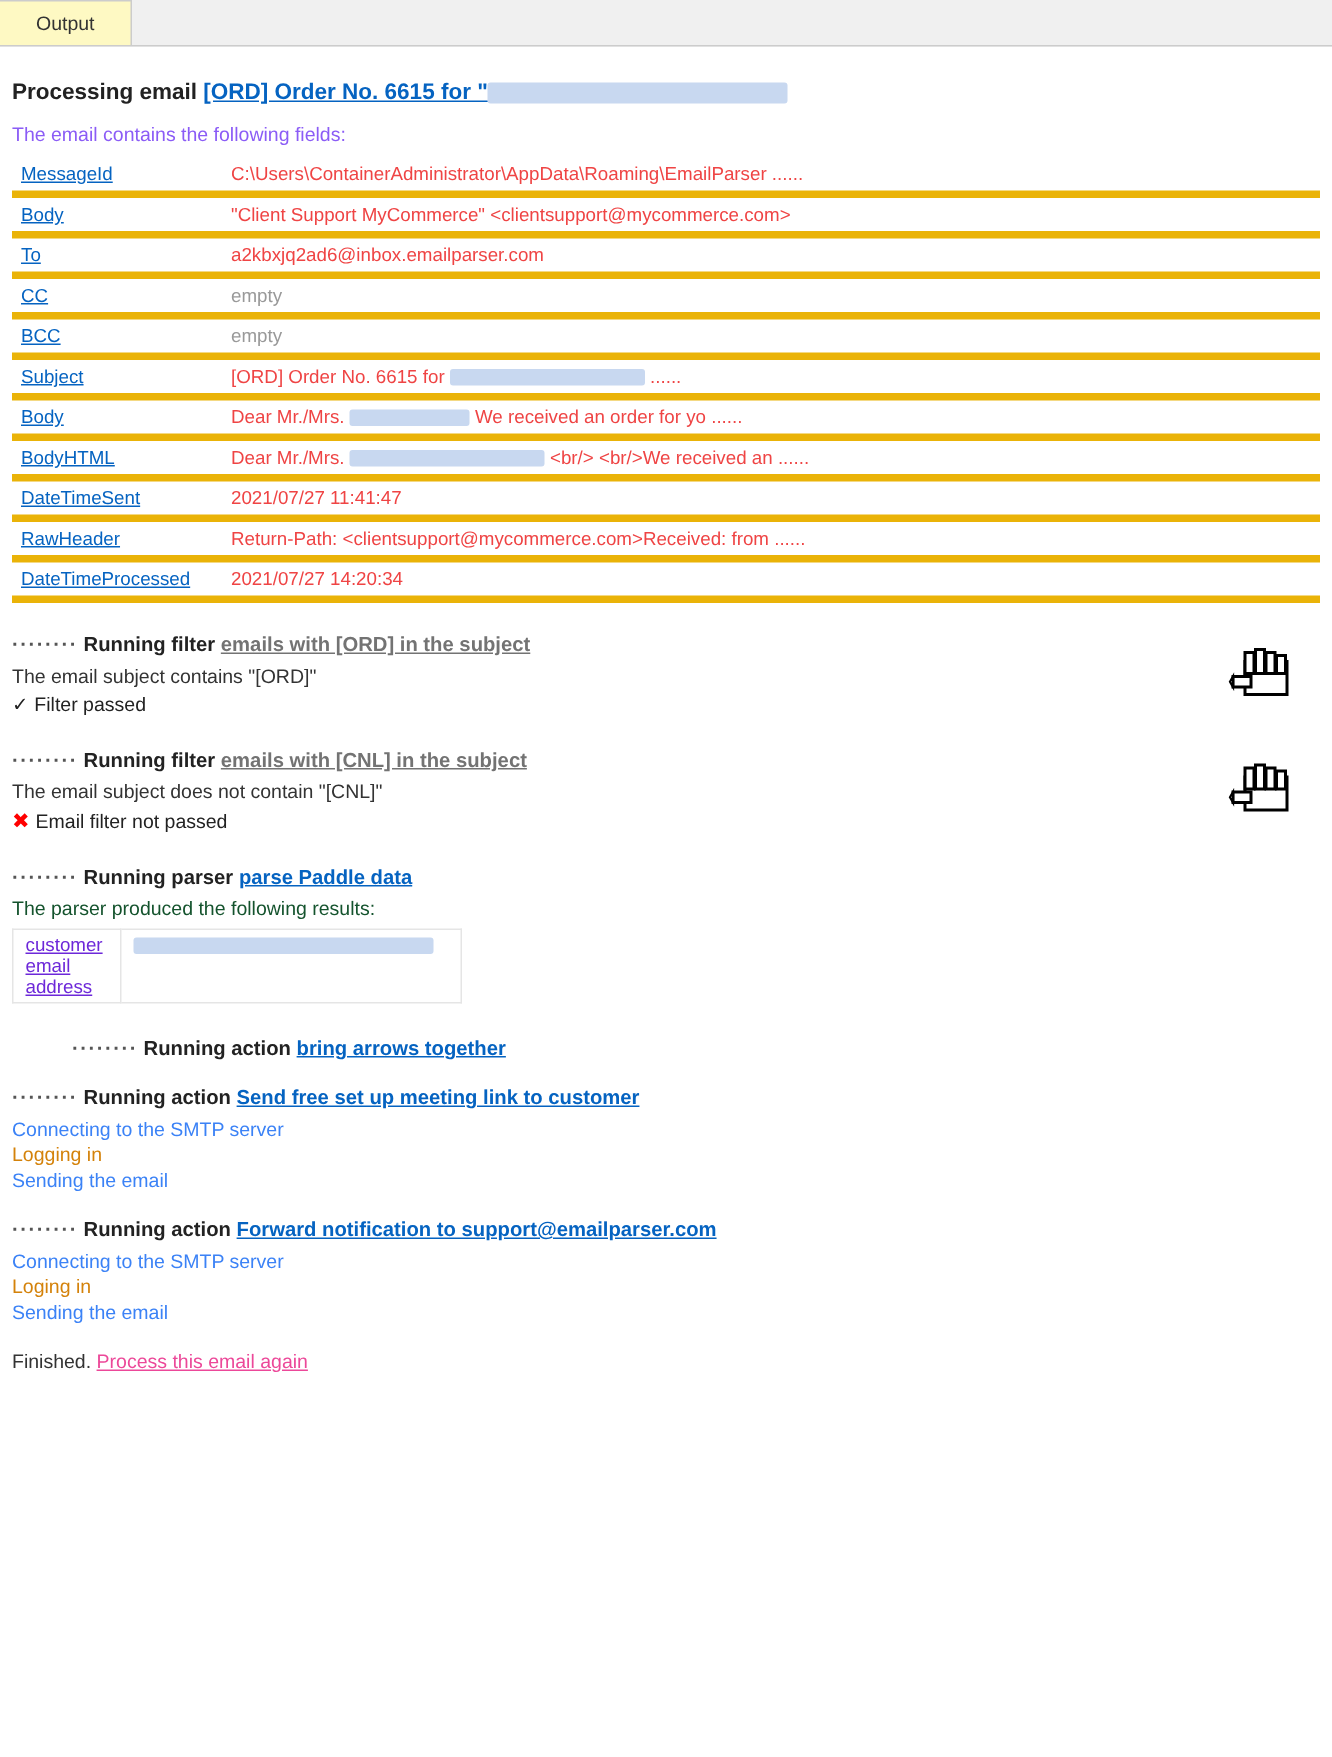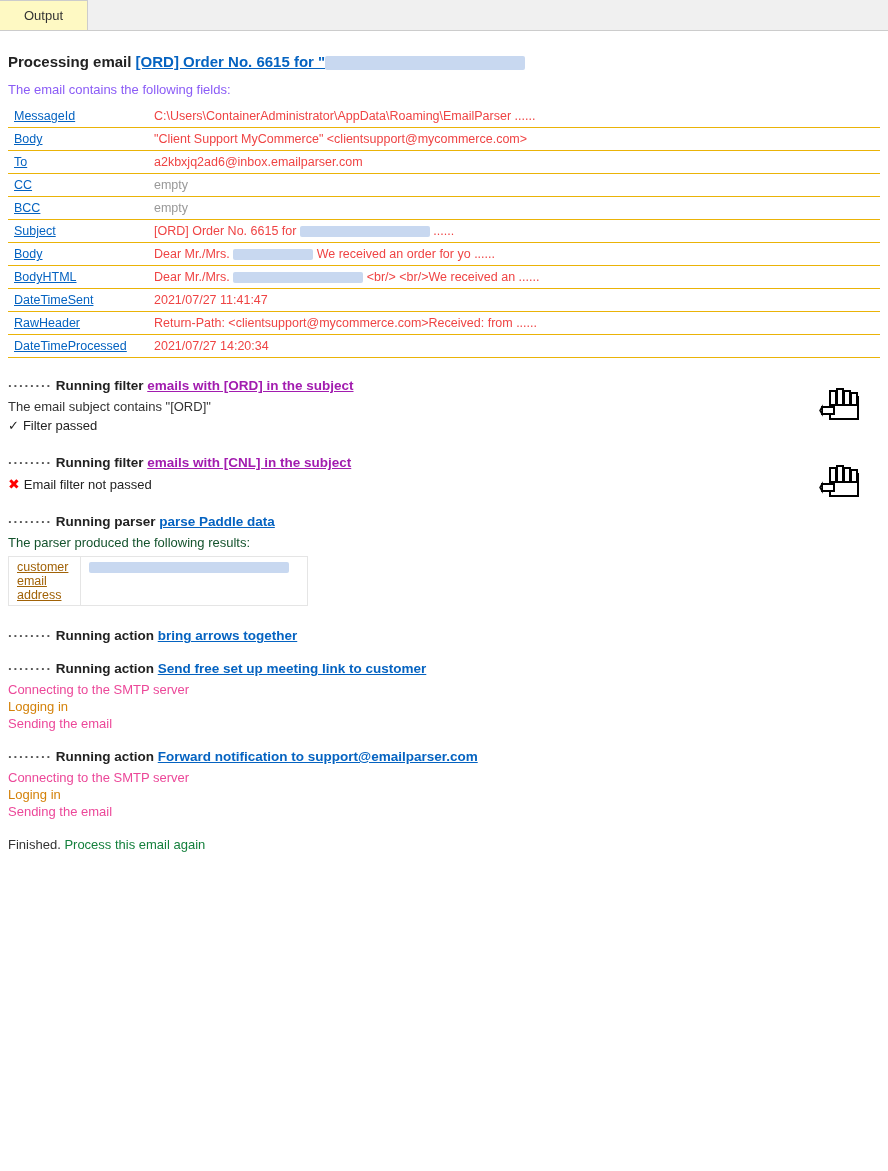--- a/index.html
+++ b/index.html
@@ -55,21 +55,21 @@
       color: #8b5cf6;
     }
 
     .email-fields-table {
       width: 100%;
       border-collapse: collapse;
       margin-bottom: 20px;
       font-size: 12.5px;
     }
     .email-fields-table tr {
-      border-bottom: 1px solid #eab308;
+      border-bottom: 5px solid #eab308;
     }
     .email-fields-table td {
       padding: 4px 6px;
       vertical-align: top;
     }
     .email-fields-table td:first-child {
       width: 140px;
       color: #0563c1;
       text-decoration: underline;
       cursor: pointer;
@@ -94,21 +94,21 @@
     .filter-section {
       margin-bottom: 22px;
       position: relative;
     }
     .filter-title {
       font-size: 13.5px;
       font-weight: bold;
       margin-bottom: 6px;
     }
     .filter-title a {
-      color: #a21caf;
+      color: #737373;
       text-decoration: underline;
     }
     .filter-desc {
       color: #333;
       margin-bottom: 4px;
     }
     .filter-result {
       display: flex;
       align-items: center;
       gap: 4px;
@@ -146,51 +146,52 @@
       border-collapse: collapse;
       font-size: 12.5px;
       min-width: 300px;
     }
     .parser-results-table td {
       padding: 3px 8px;
       border: 1px solid #e5e5e5;
       vertical-align: top;
     }
     .parser-results-table td:first-child {
-      color: #a16207;
+      color: #6d28d9;
       text-decoration: underline;
       white-space: nowrap;
     }
 
     .action-section {
       margin-bottom: 18px;
     }
     .action-title {
       font-size: 13.5px;
       font-weight: bold;
       margin-bottom: 6px;
     }
     .action-title a {
       color: #0563c1;
       text-decoration: underline;
     }
     .action-desc {
-      color: #ec4899;
+      color: #3b82f6;
       margin-bottom: 2px;
     }
     .action-desc.orange {
       color: #d4820a;
     }
 
     .finished-line {
       margin-top: 20px;
       color: #333;
     }
     .finished-line a {
-      color: #15803d;
+      color: #ec4899;
+      text-decoration: underline;
     }
 
     .dots-prefix {
       color: #555;
       letter-spacing: 1px;
     }
   </style>
 </head>
 <body>
 
@@ -306,20 +307,21 @@
           <rect x="2" y="24" width="12" height="7" fill="white" stroke="black" stroke-width="2"></rect>
           <polygon points="2,24 2,31 0,27.5" fill="white" stroke="black" stroke-width="1.5"></polygon>
         </g>
       </svg>
     </div>
     <div class="filter-title">
       <span class="dots-prefix">········</span>
       <span>Running filter </span>
       <a>emails with [CNL] in the subject</a>
     </div>
+    <div class="filter-desc">The email subject does not contain "[CNL]"</div>
     <div class="filter-result">
       <span class="cross-icon">✖</span>
       <span>Email filter not passed</span>
     </div>
   </div>
 
   <div class="parser-section" style="margin-top:14px;">
     <div class="parser-title">
       <span class="dots-prefix">········</span>
       <span>Running parser </span>
@@ -333,21 +335,21 @@
 email
 address</td>
           <td>
             <span class="blurred-inline blurred-lg">&nbsp;</span>
           </td>
         </tr>
       </tbody>
     </table>
   </div>
 
-  <div class="action-section" style="margin-top:16px;">
+  <div class="action-section" style="margin-top:16px;margin-left:40px;">
     <div class="action-title">
       <span class="dots-prefix">········</span>
       <span>Running action </span>
       <a>bring arrows together</a>
     </div>
   </div>
 
   <div class="action-section">
     <div class="action-title">
       <span class="dots-prefix">········</span>

